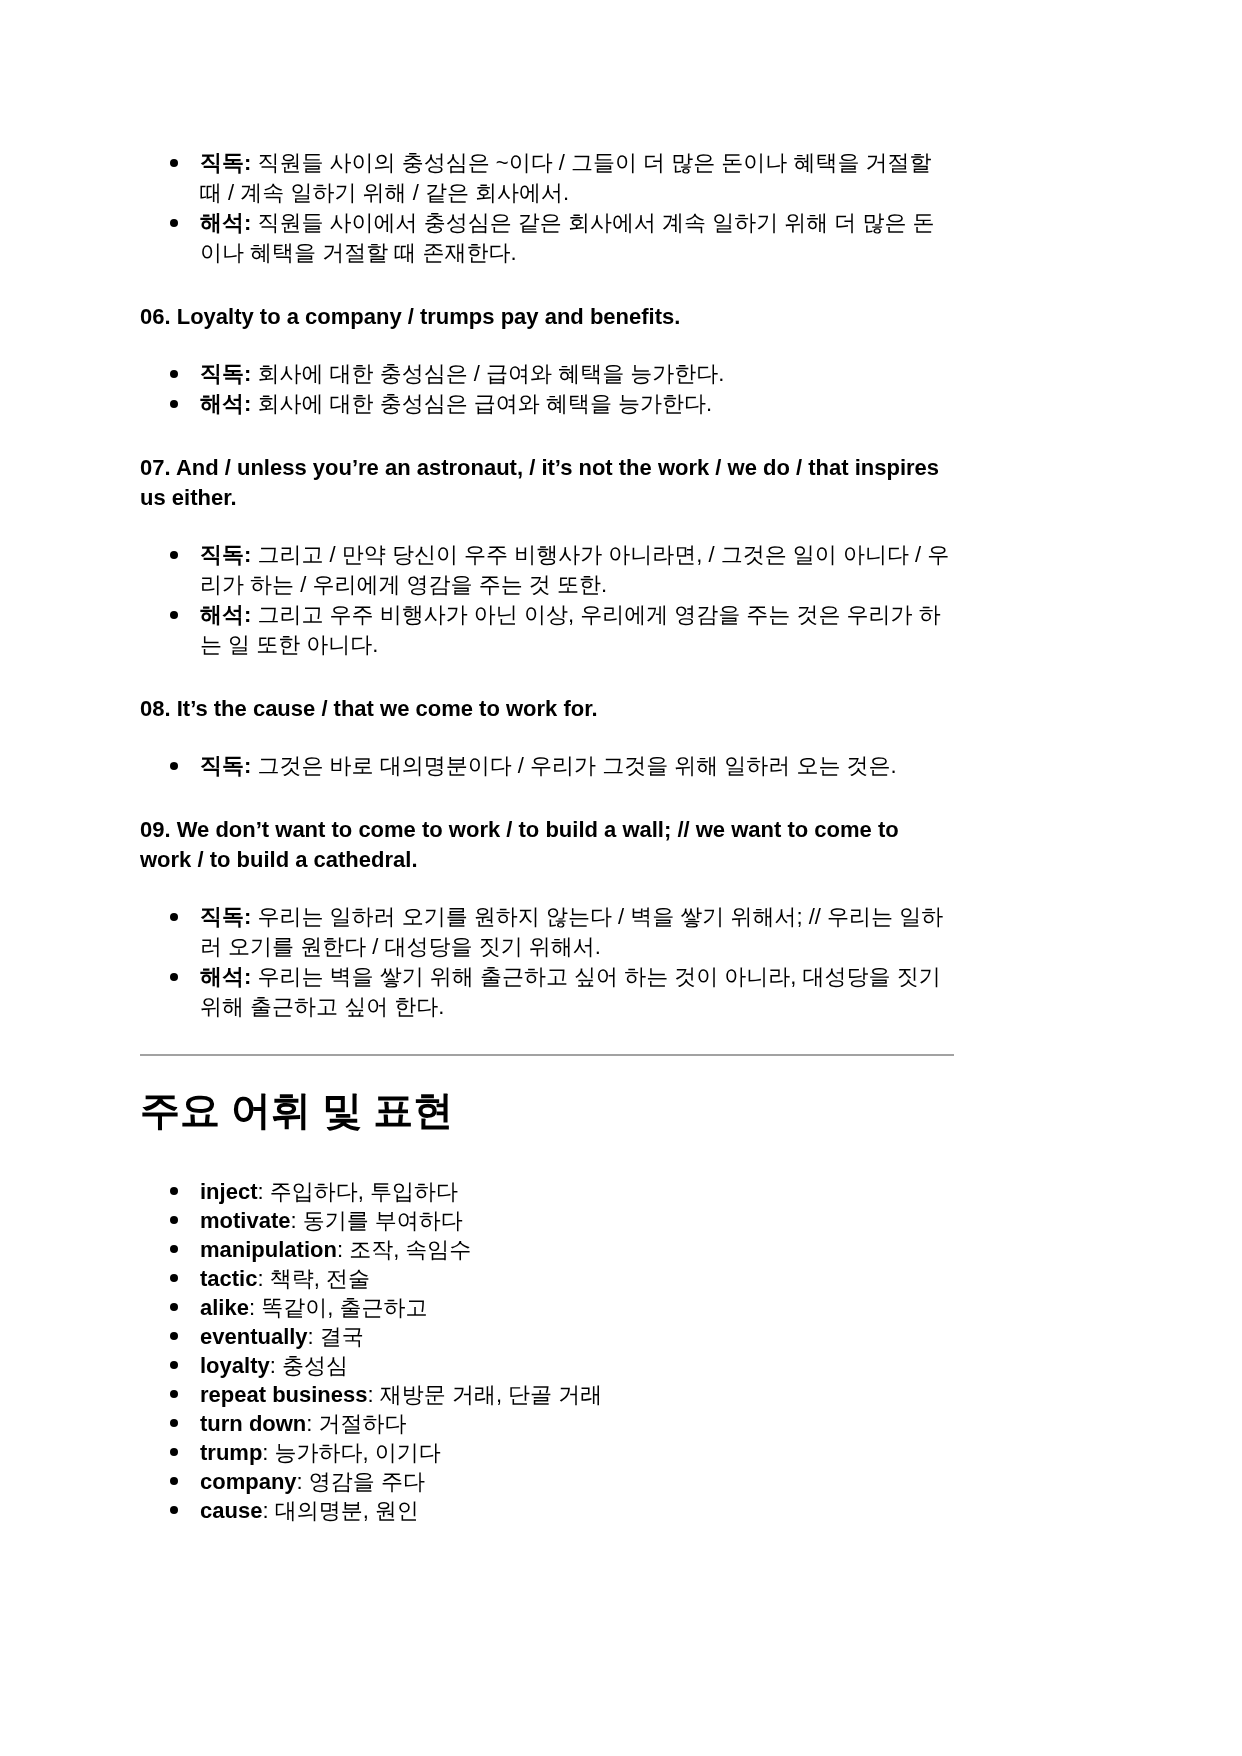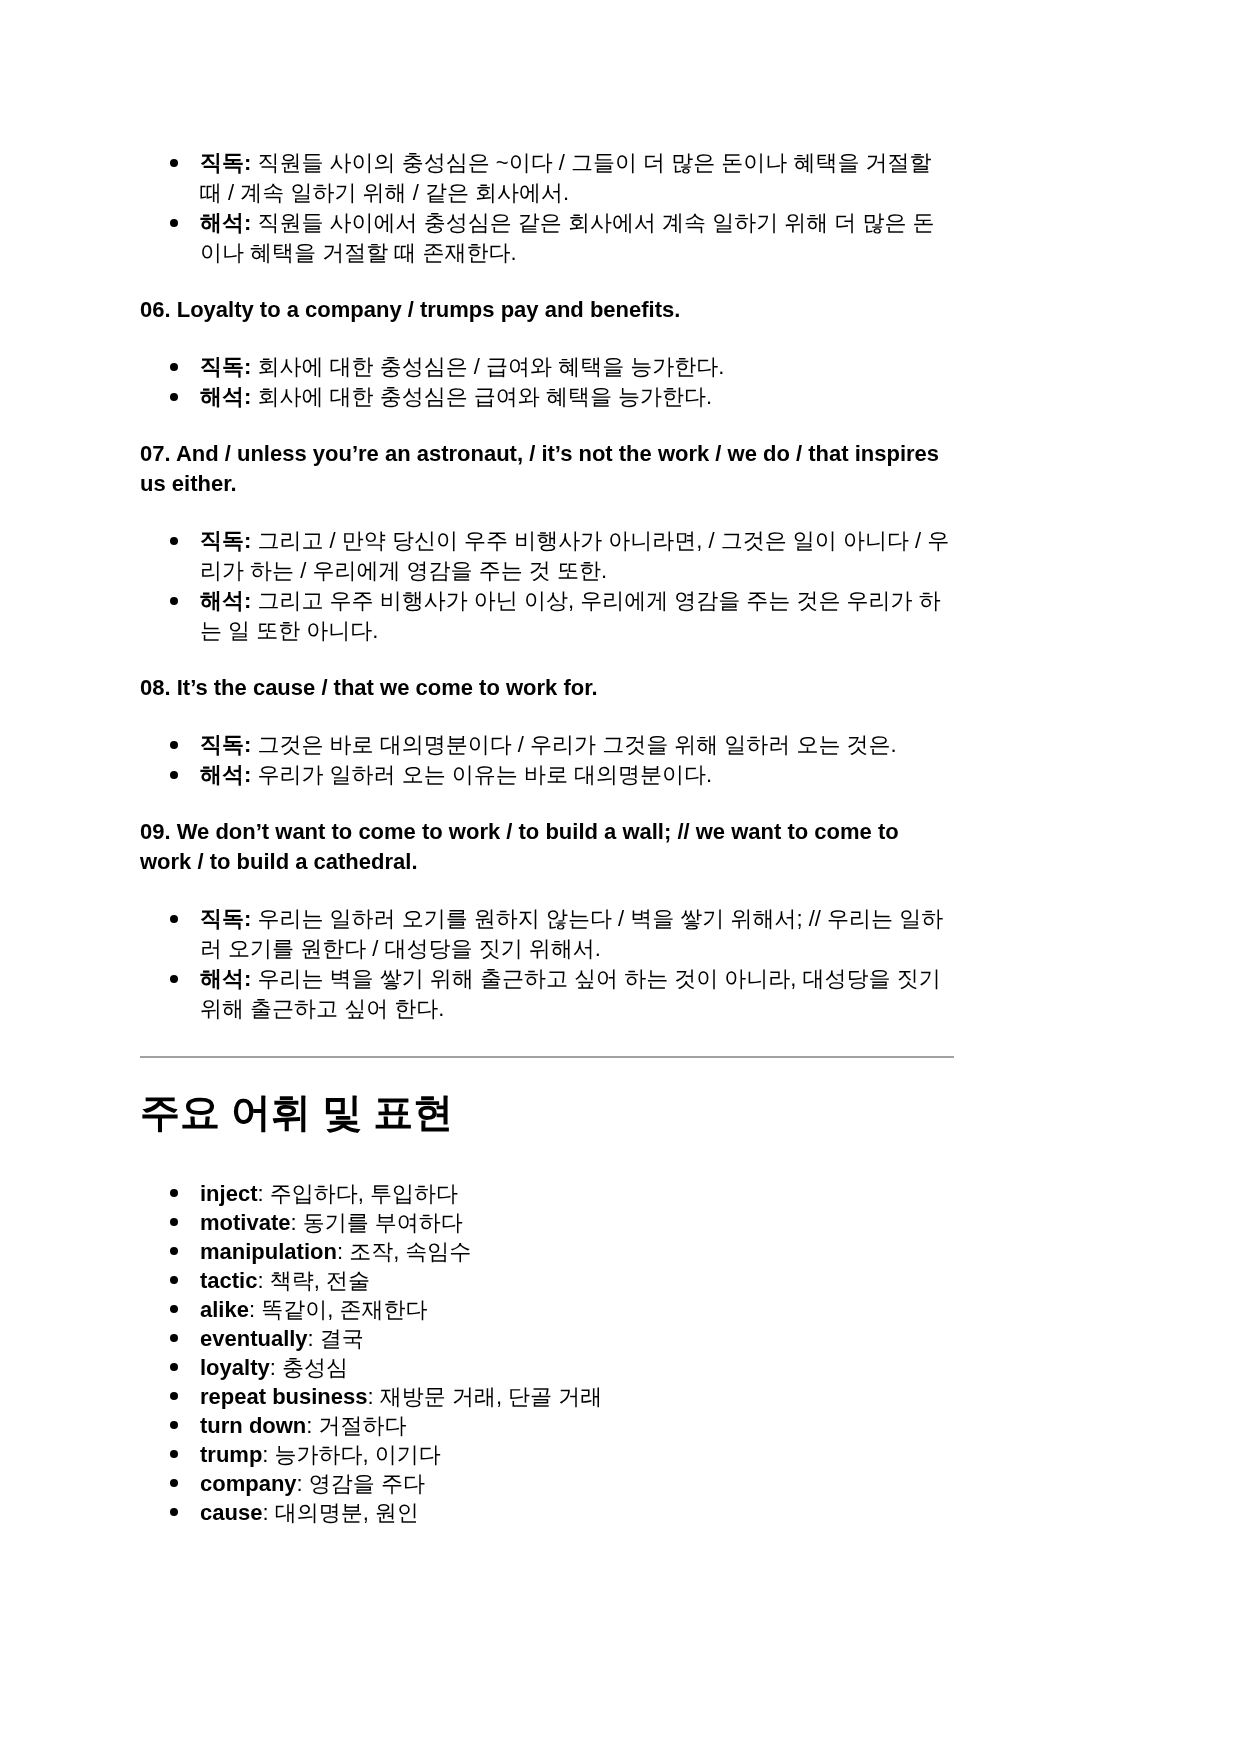--- a/index.html
+++ b/index.html
@@ -37,21 +37,21 @@
     width: 8px;
     height: 8px;
     border-radius: 50%;
     background: #000000;
   }
 
   h2.sent-heading {
     font-size: 22px;
     line-height: 30px;
     font-weight: bold;
-    margin: 27px 0 27px 0;
+    margin: 34px 0 27px 0;
   }
 
   hr.divider {
     border: none;
     border-top: 2px solid #a2a2a2;
     margin: 32px 0 0 0;
     width: 100%;
   }
 
   h1.vocab-title {
@@ -110,25 +110,20 @@
     </li>
   </ul>
 
   <h2 class="sent-heading">08. It’s the cause / that we come to work for.</h2>
   <ul class="bullets">
     <li>
       <span class="dot"></span>
       <b>직독:</b>
       <span>그것은 바로 대의명분이다 / 우리가 그것을 위해 일하러 오는 것은.</span>
     </li>
-    <li>
-      <span class="dot"></span>
-      <b>해석:</b>
-      <span>우리가 일하러 오는 이유는 바로 대의명분이다.</span>
-    </li>
   </ul>
 
   <h2 class="sent-heading">09. We don’t want to come to work / to build a wall; // we want to come to work / to build a cathedral.</h2>
   <ul class="bullets">
     <li>
       <span class="dot"></span>
       <b>직독:</b>
       <span>우리는 일하러 오기를 원하지 않는다 / 벽을 쌓기 위해서; // 우리는 일하러 오기를 원한다 / 대성당을 짓기 위해서.</span>
     </li>
     <li>
@@ -159,21 +154,21 @@
       <span>조작, 속임수</span>
     </li>
     <li>
       <span class="dot"></span>
       <b>tactic</b><span>:</span>
       <span>책략, 전술</span>
     </li>
     <li>
       <span class="dot"></span>
       <b>alike</b><span>:</span>
-      <span>똑같이, 존재한다</span>
+      <span>똑같이, 출근하고</span>
     </li>
     <li>
       <span class="dot"></span>
       <b>eventually</b><span>:</span>
       <span>결국</span>
     </li>
     <li>
       <span class="dot"></span>
       <b>loyalty</b><span>:</span>
       <span>충성심</span>

